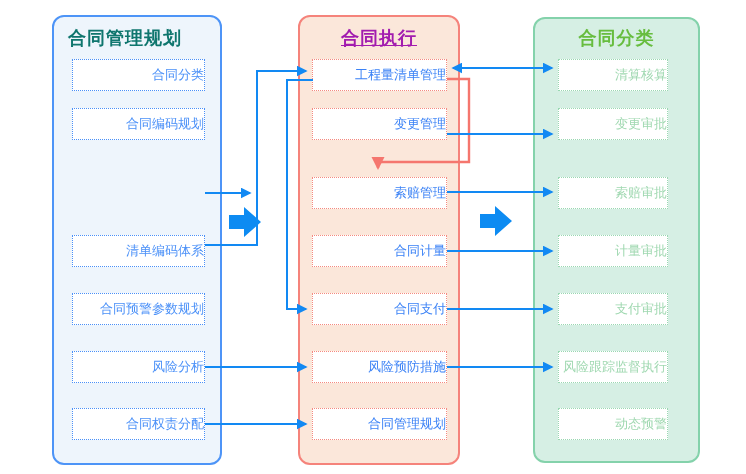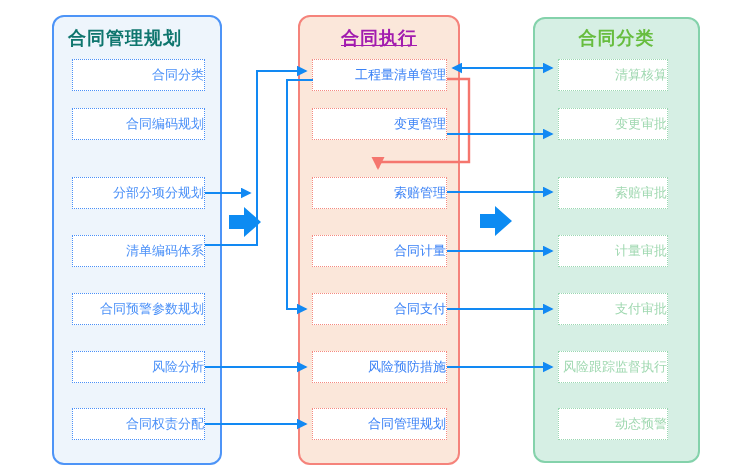--- a/index.html
+++ b/index.html
@@ -36,21 +36,20 @@
   <div class="panel" id="panel1"></div>
   <div class="panel" id="panel2"></div>
   <div class="panel" id="panel3"></div>
 
   <div class="title" id="title1">合同管理规划</div>
   <div class="title" id="title2">合同执行</div>
   <div class="title" id="title3">合同分类</div>
 
   <div class="node c1 r0">合同分类</div>
   <div class="node c1 r1">合同编码规划</div>
-  <div class="node c1 r2">分部分项分规划</div>
   <div class="node c1 r3">清单编码体系</div>
   <div class="node c1 r4">合同预警参数规划</div>
   <div class="node c1 r5">风险分析</div>
   <div class="node c1 r6">合同权责分配</div>
 
   <div class="node c2 r0">工程量清单管理</div>
   <div class="node c2 r1">变更管理</div>
   <div class="node c2 r2">索赔管理</div>
   <div class="node c2 r3">合同计量</div>
   <div class="node c2 r4">合同支付</div>

